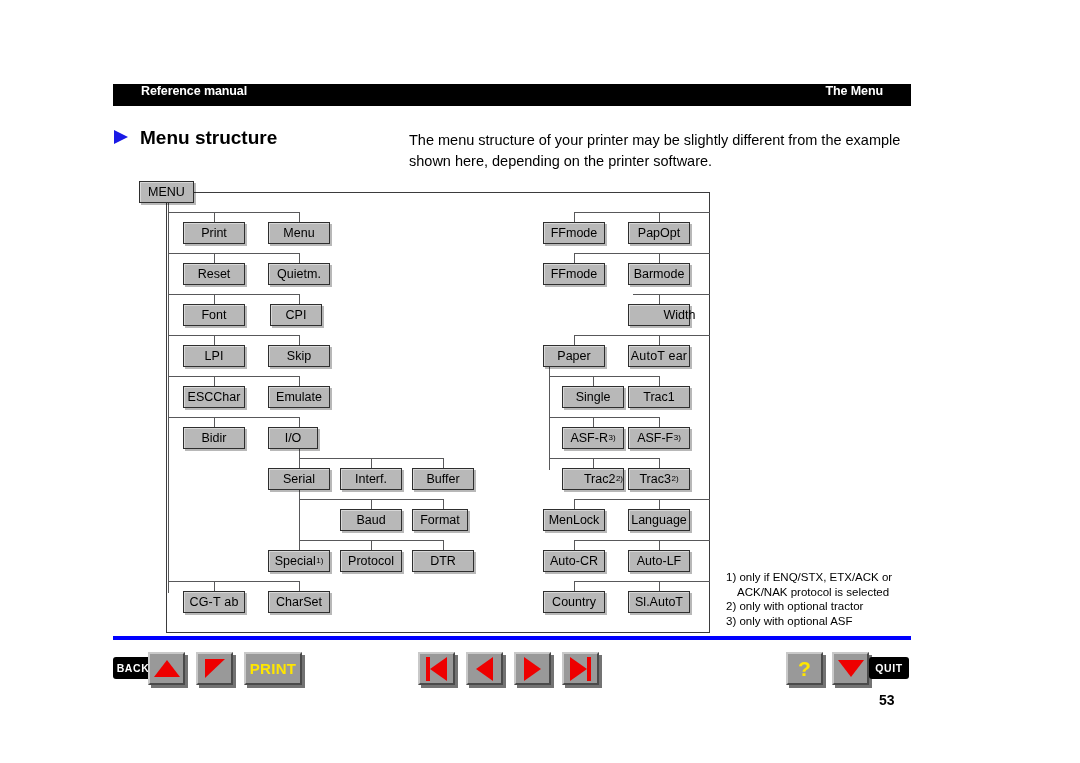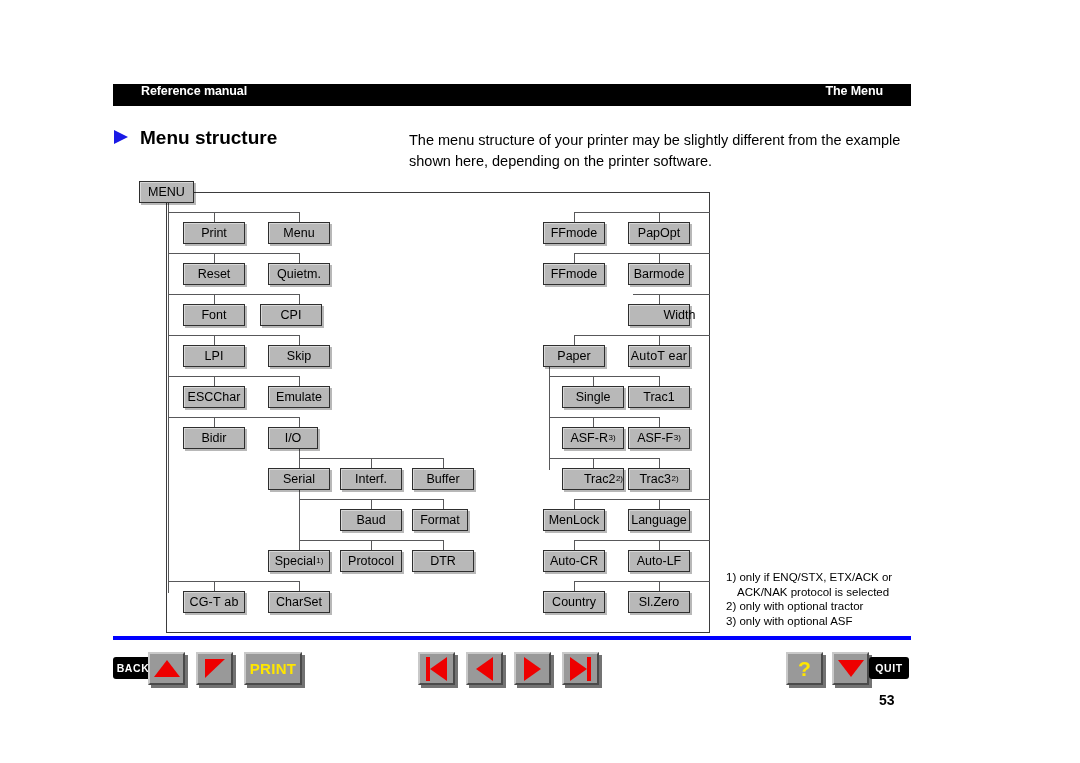--- a/index.html
+++ b/index.html
@@ -326,21 +326,21 @@
       </div>
       <div class="node" style="left: 183px; top: 263px; width: 62px;">
         <span>Reset</span>
       </div>
       <div class="node" style="left: 268px; top: 263px; width: 62px;">
         <span>Quietm.</span>
       </div>
       <div class="node" style="left: 183px; top: 304px; width: 62px;">
         <span>Font</span>
       </div>
-      <div class="node" style="left: 260px; top: 304px; width: 62px;">
+      <div class="node" style="left: 270px; top: 304px; width: 52px;">
         <span>CPI</span>
       </div>
       <div class="node" style="left: 183px; top: 345px; width: 62px;">
         <span>LPI</span>
       </div>
       <div class="node" style="left: 268px; top: 345px; width: 62px;">
         <span>Skip</span>
       </div>
       <div class="node" style="left: 183px; top: 386px; width: 62px;">
         <span>ESCChar</span>
@@ -437,21 +437,21 @@
       <div class="node" style="left: 543px; top: 550px; width: 62px;">
         <span>Auto-CR</span>
       </div>
       <div class="node" style="left: 628px; top: 550px; width: 62px;">
         <span>Auto-LF</span>
       </div>
       <div class="node" style="left: 543px; top: 591px; width: 62px;">
         <span>Country</span>
       </div>
       <div class="node" style="left: 628px; top: 591px; width: 62px;">
-        <span>Sl.Zero</span>
+        <span>Sl.AutoT</span>
       </div>
     </div>
 </div>
 
 <div class="footnotes" id="footnote-layer">
     <div>1) only if ENQ/STX, ETX/ACK or</div>
     <div class="indent">ACK/NAK protocol is selected</div>
     <div>2) only with optional tractor</div>
     <div>3) only with optional ASF</div>
   </div>

